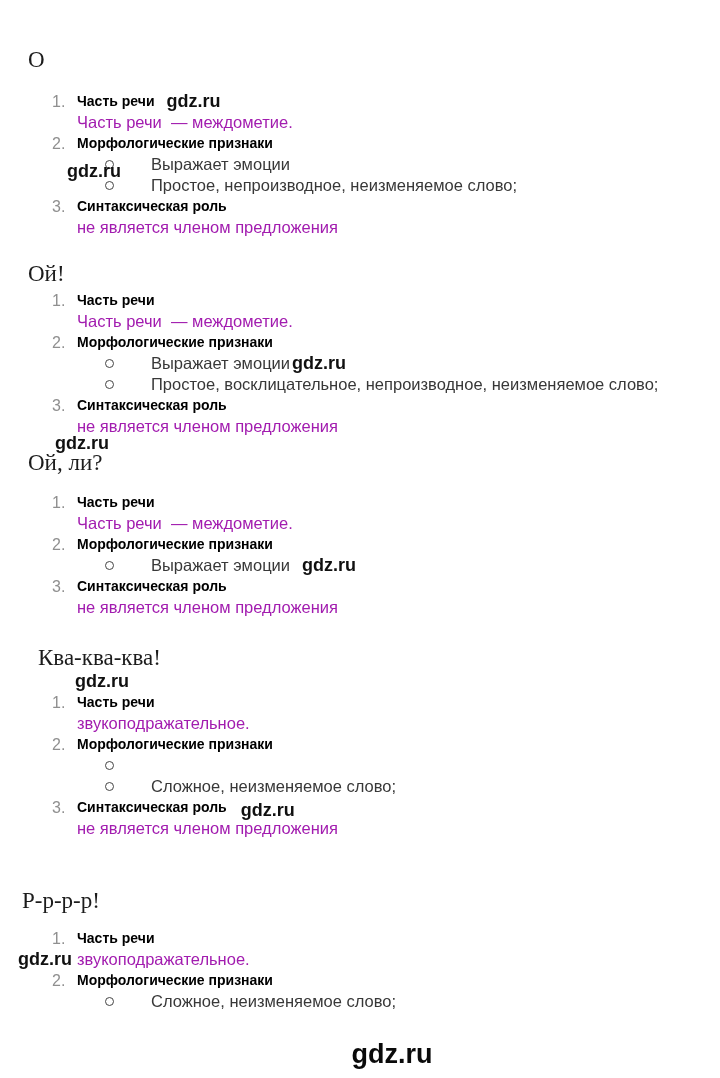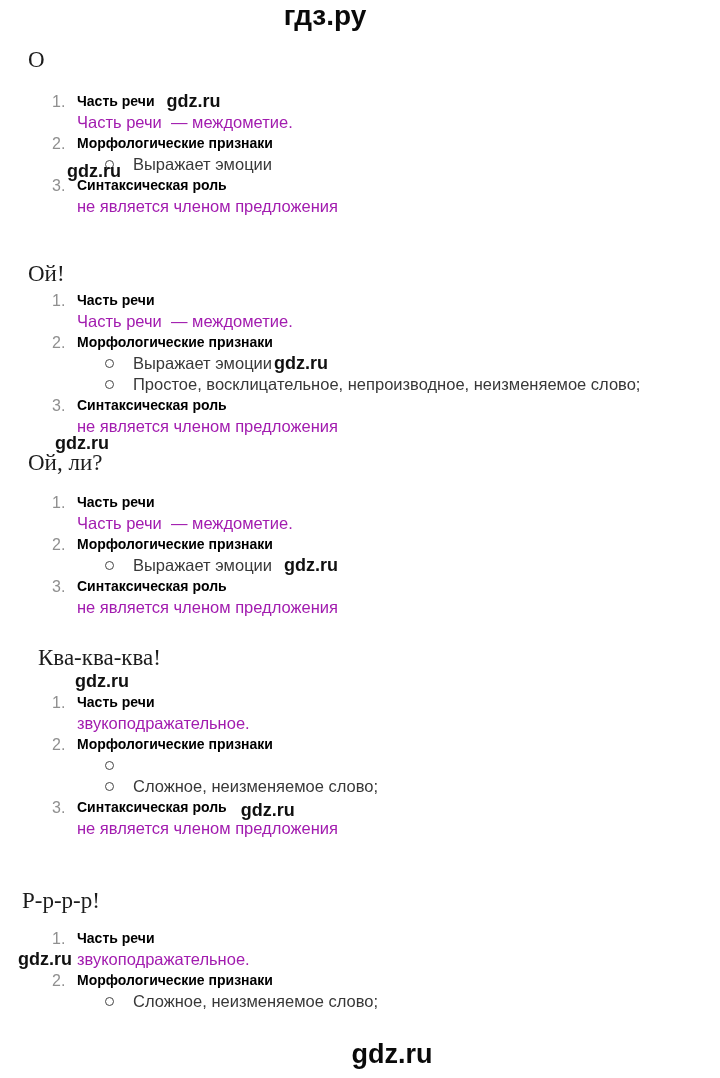--- a/index.html
+++ b/index.html
@@ -23,49 +23,52 @@
   .alist { position:absolute; left:52px; width:640px; }
   .line { display:flex; align-items:flex-start; height:21px; }
   .num  { flex:0 0 25px; width:25px; color:#8f8f8f; font-size:16px; line-height:21px; }
   .btitle { font-weight:700; color:#000000; font-size:14px; line-height:21px; white-space:pre-wrap; }
   .bodyline { padding-left:25px; height:21px; color:#a21caf; font-size:16.5px; line-height:21px; white-space:pre-wrap; }
   .bul { padding-left:53px; }
   .bmark {
     flex:0 0 7px; width:7px; height:7px; margin-top:6px;
     border:1.4px solid #454545; border-radius:50%; background:transparent;
   }
-  .btext { margin-left:19px; color:#383838; font-size:16.5px; line-height:21px; white-space:pre-wrap; }
+  .btext { margin-left:37px; color:#383838; font-size:16.5px; line-height:21px; white-space:pre-wrap; }
   .wm { font-weight:700; color:#101010; font-size:18px; line-height:20px; font-family:"Liberation Sans", sans-serif; }
   .wm-inline-gap { margin-left:12px; }
   .wm-inline-tight { margin-left:2px; }
   .wm-inline-low { margin-left:14px; position:relative; top:3px; }
   .wm-abs { position:absolute; }
 </style>
 </head>
 <body>
 
 <div class="page">
 
-  <div class="hdr">гдз.ру</div>
 
   <div class="word" style="top:47px;">О</div>
   <div class="alist" style="top:91px;">
     <div class="line">
       <span class="num">1.</span>
       <span class="btitle">Часть речи</span>
       <span class="wm wm-inline-gap">gdz.ru</span>
     </div>
     <div class="bodyline">Часть речи  — междометие.</div>
     <div class="line">
       <span class="num">2.</span>
       <span class="btitle">Морфологические признаки</span>
     </div>
     <div class="line bul">
       <span class="bmark"></span>
       <span class="btext">Выражает эмоции</span>
+    </div>
+    <div class="line bul">
+      <span class="bmark"></span>
+      <span class="btext">Простое, непроизводное, неизменяемое слово;</span>
     </div>
     <div class="line">
       <span class="num">3.</span>
       <span class="btitle">Синтаксическая роль</span>
     </div>
     <div class="bodyline">не является членом предложения</div>
     <span class="wm wm-abs" style="left:15px; top:70px;">gdz.ru</span>
   </div>
 
   <div class="word" style="top:261px;">Ой!</div>

